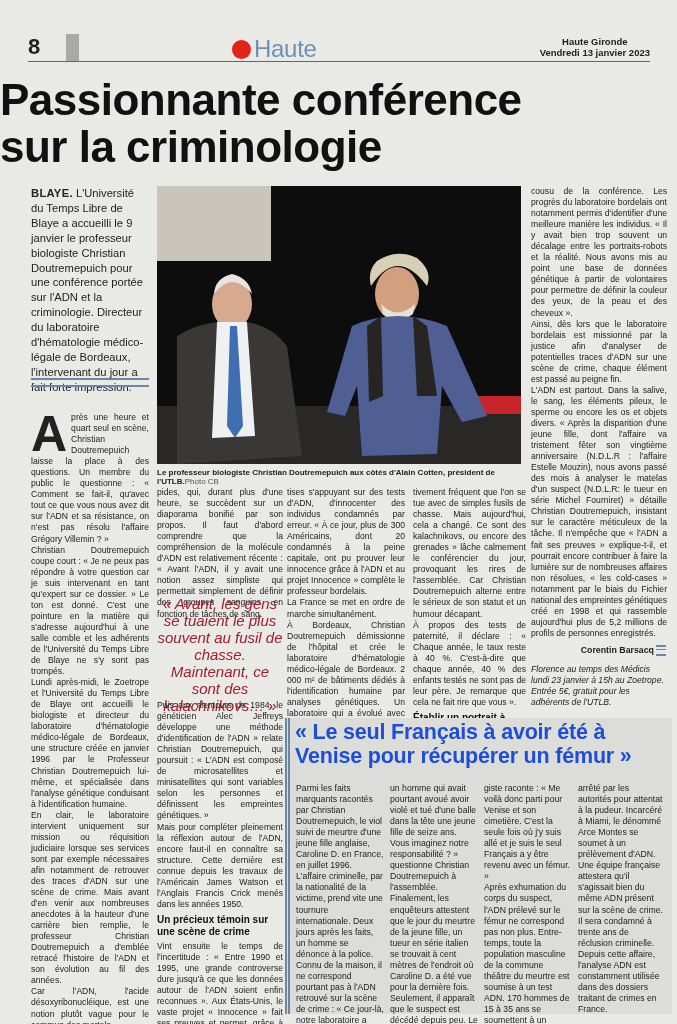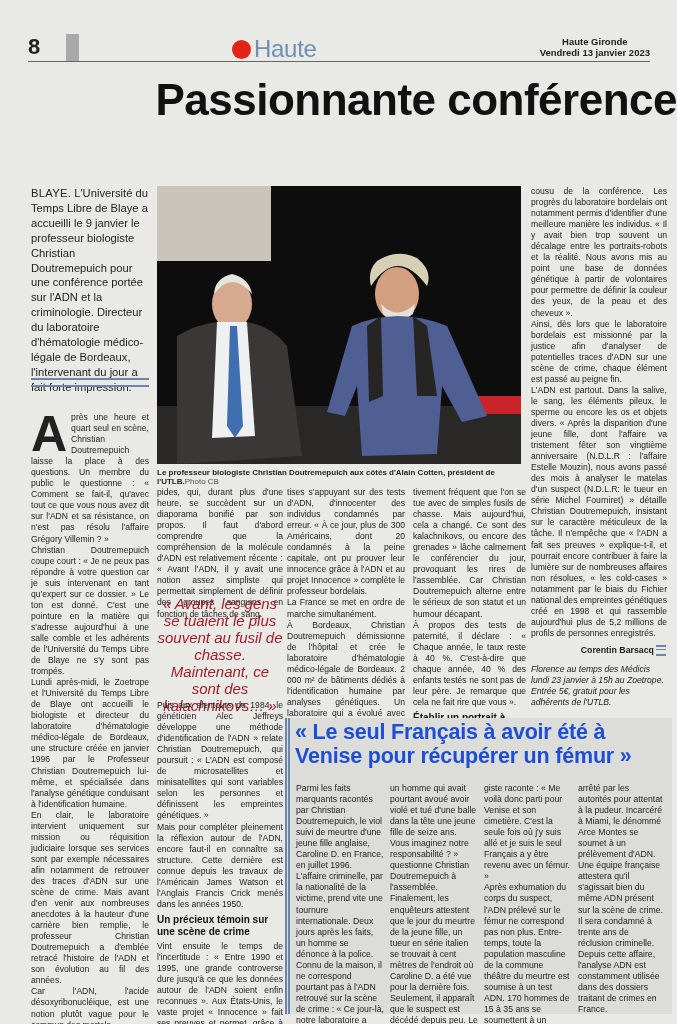--- a/index.html
+++ b/index.html
@@ -14,26 +14,26 @@
   
   .pgnum { position:absolute; left:28px; top:34px; font-size:22px; font-weight:bold; color:#222; }
   .pgbar { position:absolute; left:66px; top:34px; width:13px; height:27px; background:#a9a9a9; }
   .masthead { position:absolute; left:232px; top:34px; height:30px; display:flex; align-items:center; }
   .dot { width:19px; height:19px; border-radius:50%; background:#e2231a; margin-right:3px; }
   .mh-haute { font-size:24px; color:#6f8fb4; font-weight:normal; letter-spacing:-0.3px; }
   .mh-gironde { font-size:24px; color:#1e5ea2; font-weight:900; margin-left:9px; letter-spacing:0.5px; font-family:"DejaVu Sans", sans-serif; }
   .hdr-right { position:absolute; right:27px; top:37px; text-align:center; font-size:9.5px; line-height:10.5px; font-weight:bold; color:#222; }
   .hdr-rule { position:absolute; left:28px; right:27px; top:61px; height:1px; background:#666; }
   
-  .title { position:absolute; left:0; width:677px; top:76px; text-align:right; font-size:44px; line-height:47px; font-weight:bold; color:#111; letter-spacing:-0.5px; }
+  .title { position:absolute; left:0; width:677px; top:76px; text-align:left; font-size:44px; line-height:47px; font-weight:bold; color:#111; letter-spacing:-0.5px; }
   
   .col { position:absolute; font-size:8.6px; line-height:11.05px; text-align:justify; color:#222; }
   .col p { margin:0; }
   .lead { position:absolute; left:31px; top:186px; width:118px; font-size:11.2px; line-height:14.9px; color:#222; }
-  .lead b { font-weight:400; letter-spacing:0.3px;margin-top:28px; }
+  .lead b { font-weight:700; letter-spacing:0.3px;margin-top:28px; }
   .lead-rule { position:absolute; left:31px; top:378px; width:118px; height:5px; border-top:2px solid #6b86a8; border-bottom:2px solid #6b86a8; }
   .dropcap { float:left; font-size:50px; line-height:40px; font-weight:bold; margin:2px 4px 0 0; color:#222; }
   
   .photo { position:absolute; left:157px; top:186px; width:364px; height:278px; background:#0b0b0b; overflow:hidden; }
   .caption { position:absolute; left:157px; top:468px; width:364px; font-size:8px; font-weight:bold; color:#222; }
   .caption .credit { font-weight:normal; color:#555; }
   
   .pullquote { position:absolute; left:157px; top:595px; width:126px; text-align:center; font-style:italic; color:#a31d2c; font-size:15px; line-height:17px; }
   .subhead { font-weight:bold; font-size:10px; line-height:12px; margin:4px 0 3px; color:#111; text-align:left; }
   .byline { position:absolute; left:532px; top:645px; width:134px; text-align:right; font-size:8.8px; font-weight:bold; }
@@ -58,20 +58,21 @@
     <span class="mh-haute">Haute</span>
   </div>
   <div class="hdr-right">
     <div>Haute Gironde</div>
     <div>Vendredi 13 janvier 2023</div>
   </div>
   <div class="hdr-rule"></div>
 
   <div class="title">
     <div>Passionnante conférence</div>
+    <div>sur la criminologie</div>
   </div>
 
   <div class="lead">
     <b>BLAYE.</b><span> L'Université du Temps Libre de Blaye a accueilli le 9 janvier le professeur biologiste Christian Doutremepuich pour une conférence portée sur l'ADN et la criminologie. Directeur du laboratoire d'hématologie médico-légale de Bordeaux, l'intervenant du jour a fait forte impression.</span>
   </div>
   <div class="lead-rule"></div>
 
   <div class="col" style="left:31px; top:412px; width:118px;">
     <span class="dropcap">A</span>
     <p>près une heure et quart seul en scène, Christian Doutremepuich laisse la place à des questions. Un membre du public le questionne : « Comment se fait-il, qu'avec tout ce que vous nous avez dit sur l'ADN et sa résistance, on n'est pas résolu l'affaire Grégory Villemin ? »</p>

